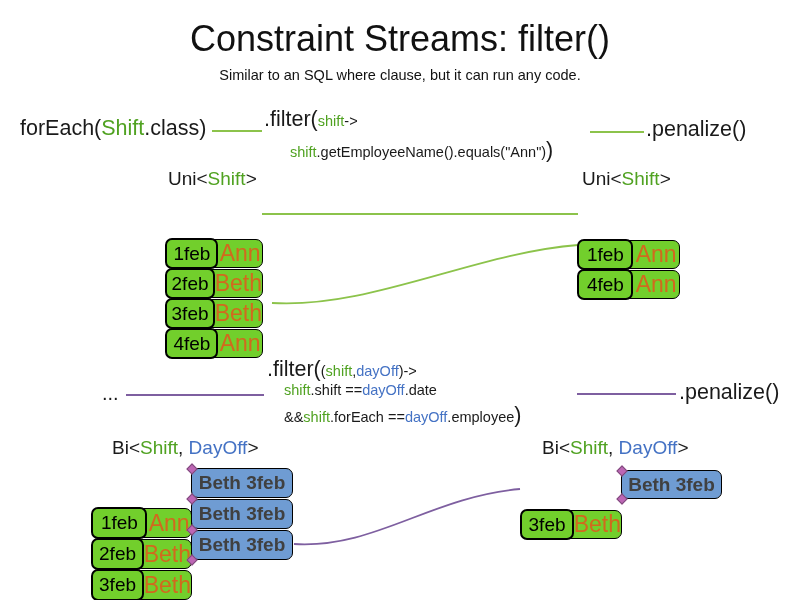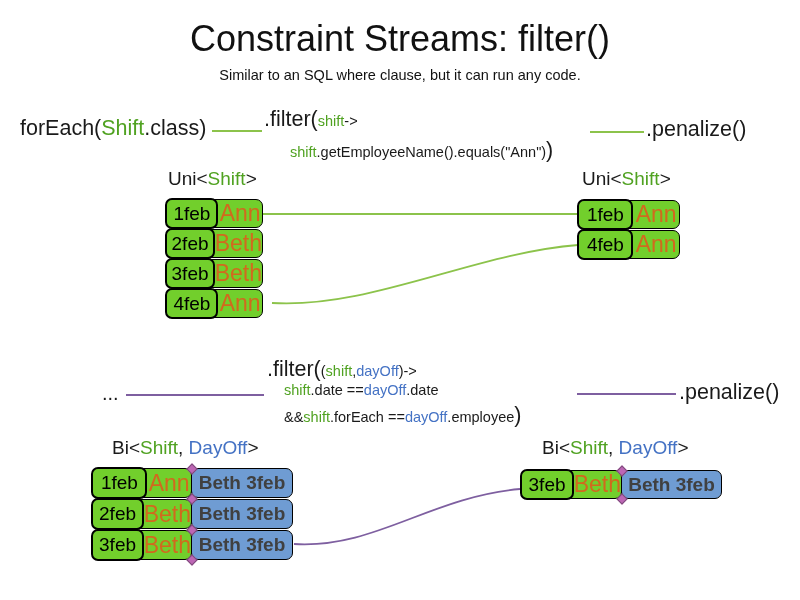--- a/index.html
+++ b/index.html
@@ -14,21 +14,21 @@
   .code-big{font-size:21.5px;}
   .code-small{font-size:14.5px;}
   .grn{color:var(--code-green);}
   .blu{color:var(--code-blue);}
   .blk{color:#1a1a1a;}
   .codeline{display:flex;align-items:baseline;}
   .tbl-header{font-size:19px;text-align:center;}
   .trow{position:absolute;display:flex;}
   .gbox{
     background:var(--box-green);border:1.6px solid #000;border-radius:7px;
-    display:flex;align-items:stretch;box-sizing:border-box;
+    display:flex;align-items:stretch;box-sizing:border-box;margin-top:40px;
   }
   .pill{
     background:var(--box-green);border:2px solid #000;border-radius:7px;
     margin:-1.6px 0 -1.6px -1.6px;box-sizing:border-box;
     display:flex;align-items:center;justify-content:center;
     font-size:19px;color:#000;
   }
   .nm{
     flex:1;display:flex;align-items:center;justify-content:center;
     font-size:23px;color:var(--text-orange);
@@ -147,21 +147,21 @@
     <span class="code-big blk">.filter(</span>
       <span class="code-small blk">(</span>
       <span class="code-small grn">shift</span>
       <span class="code-small blk">, </span>
       <span class="code-small blu">dayOff</span>
       <span class="code-small blk">)</span>
       <span class="code-small blk"> -&gt;</span>
   </div>
   <div class="abs codeline" style="left:284px;top:382px;">
     <span class="code-small grn">shift</span>
-      <span class="code-small blk">.date == </span>
+      <span class="code-small blk">.shift == </span>
       <span class="code-small blu">dayOff</span>
       <span class="code-small blk">.date</span>
   </div>
   <div class="abs codeline" style="left:284px;top:403px;">
     <span class="code-small blk">&amp;&amp; </span>
       <span class="code-small grn">shift</span>
       <span class="code-small blk">.forEach == </span>
       <span class="code-small blu">dayOff</span>
       <span class="code-small blk">.employee</span>
       <span class="code-big blk">)</span>

